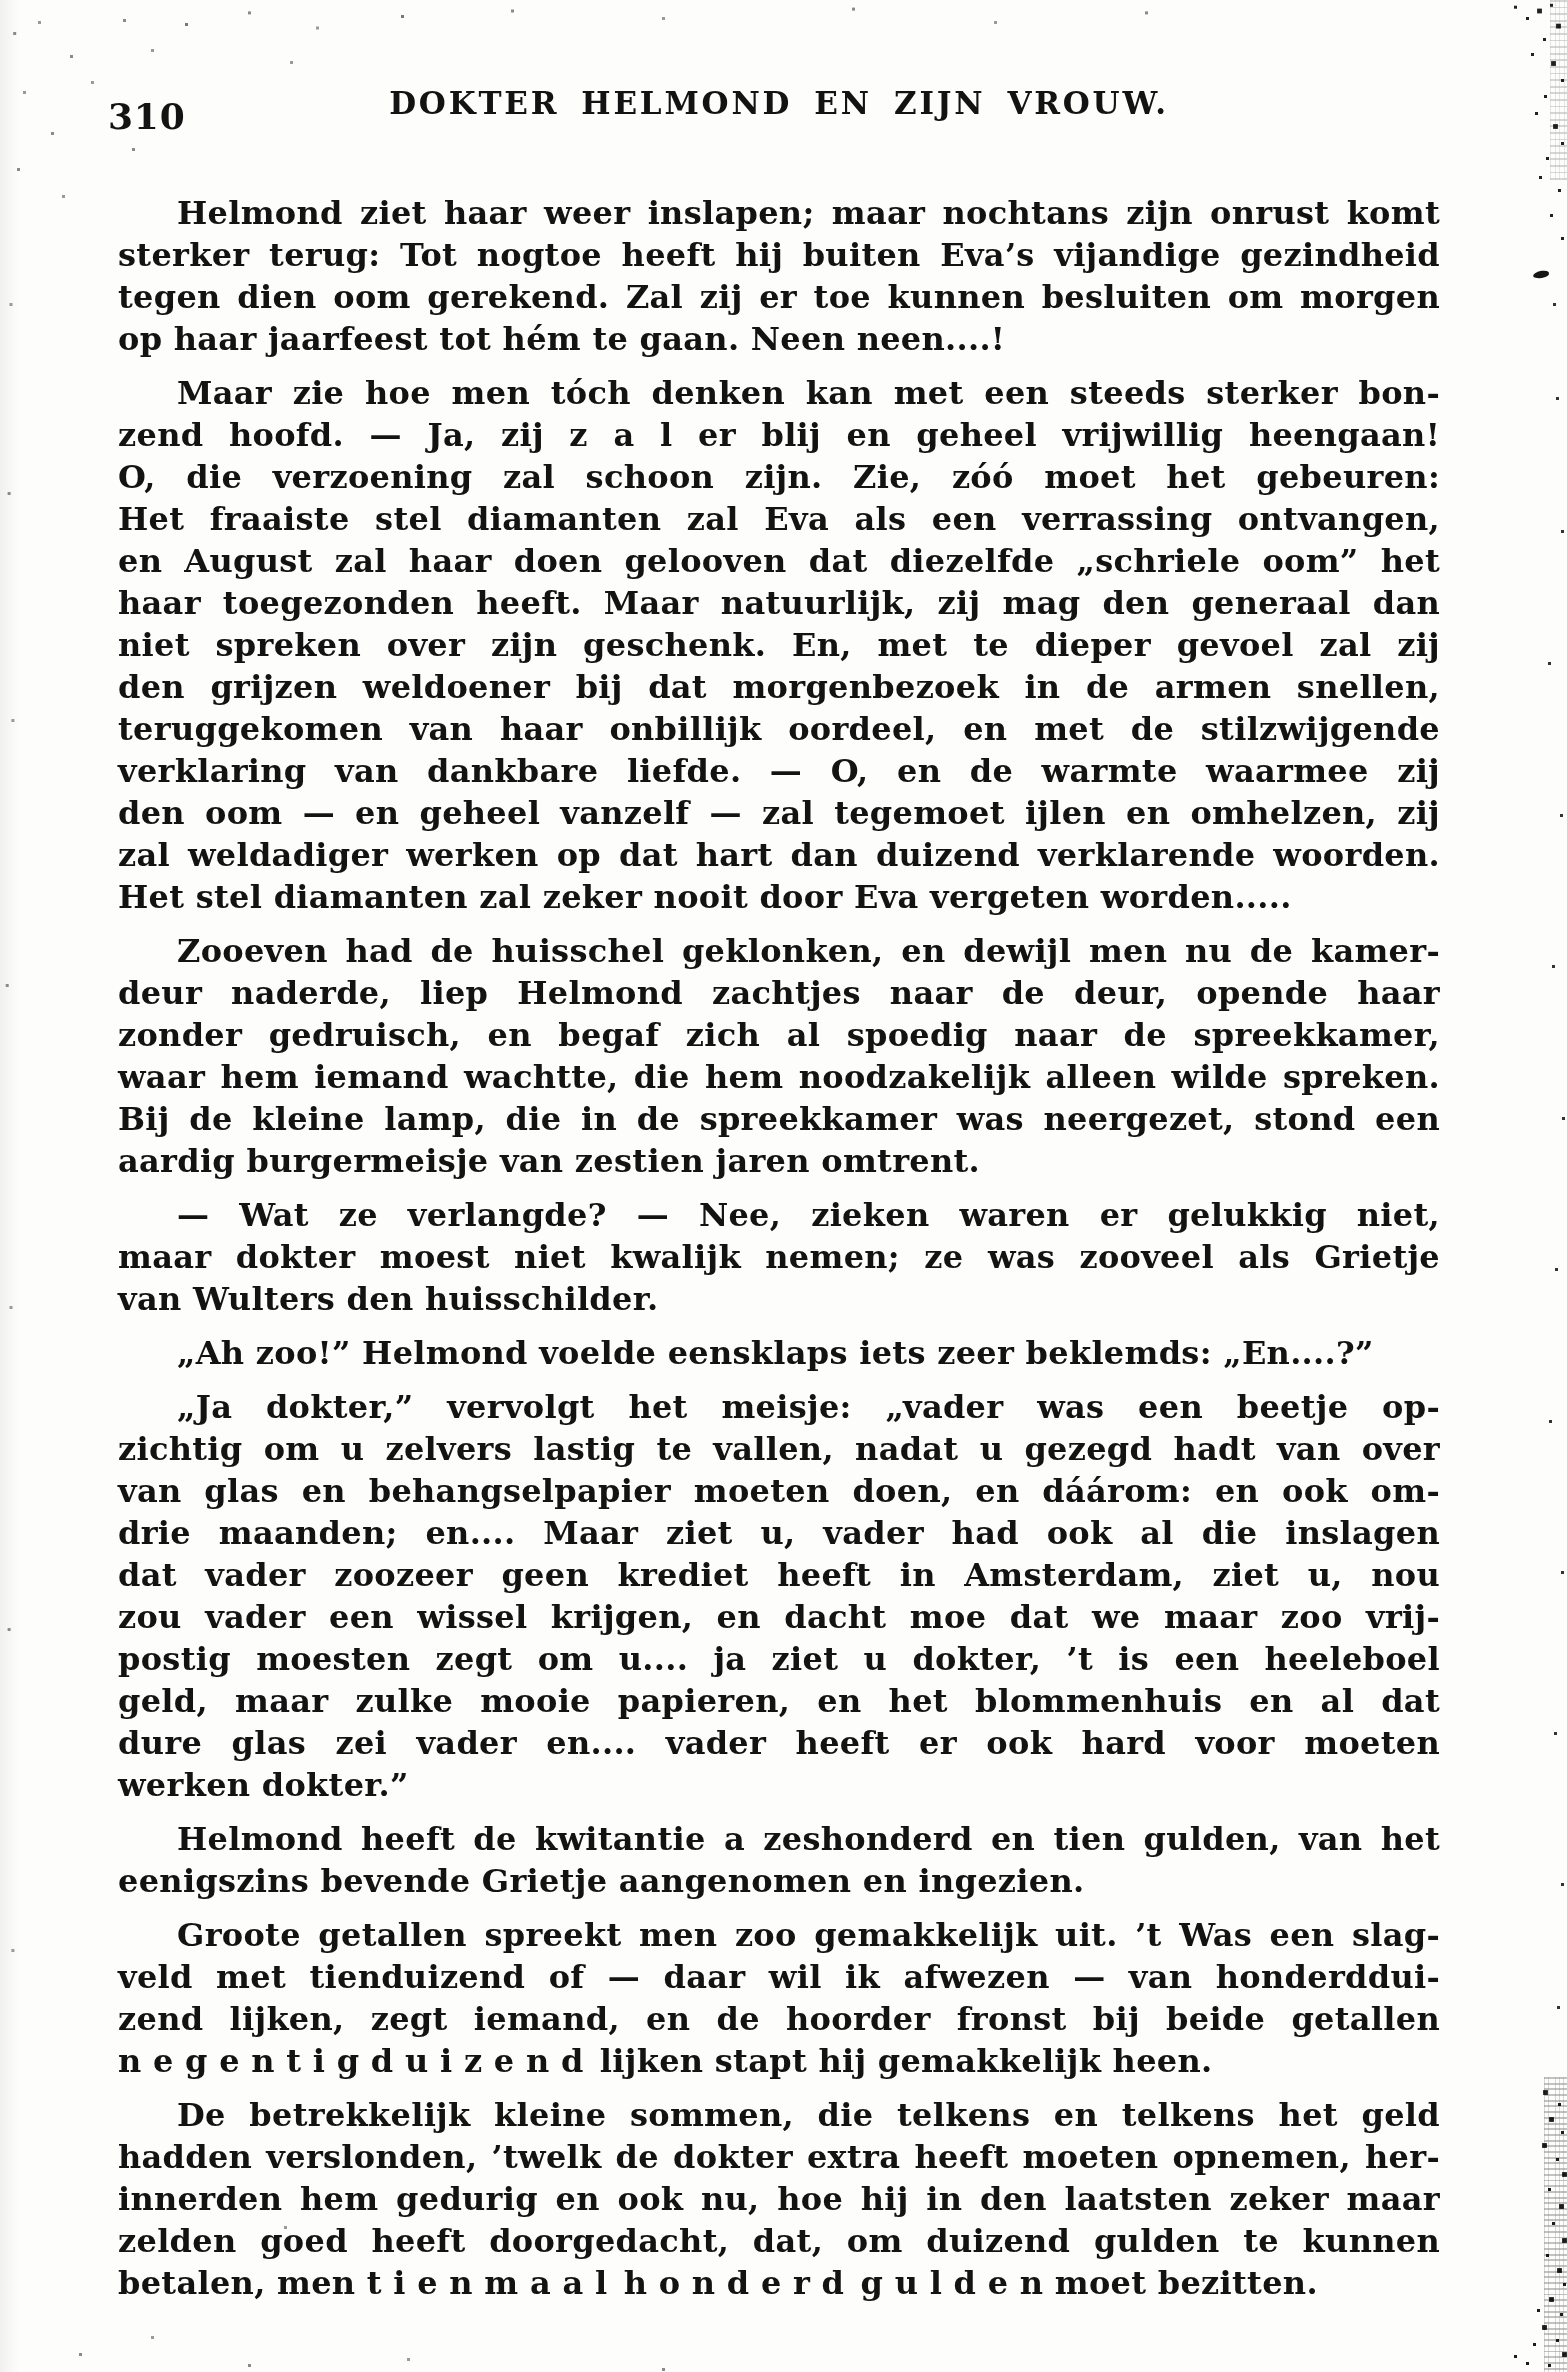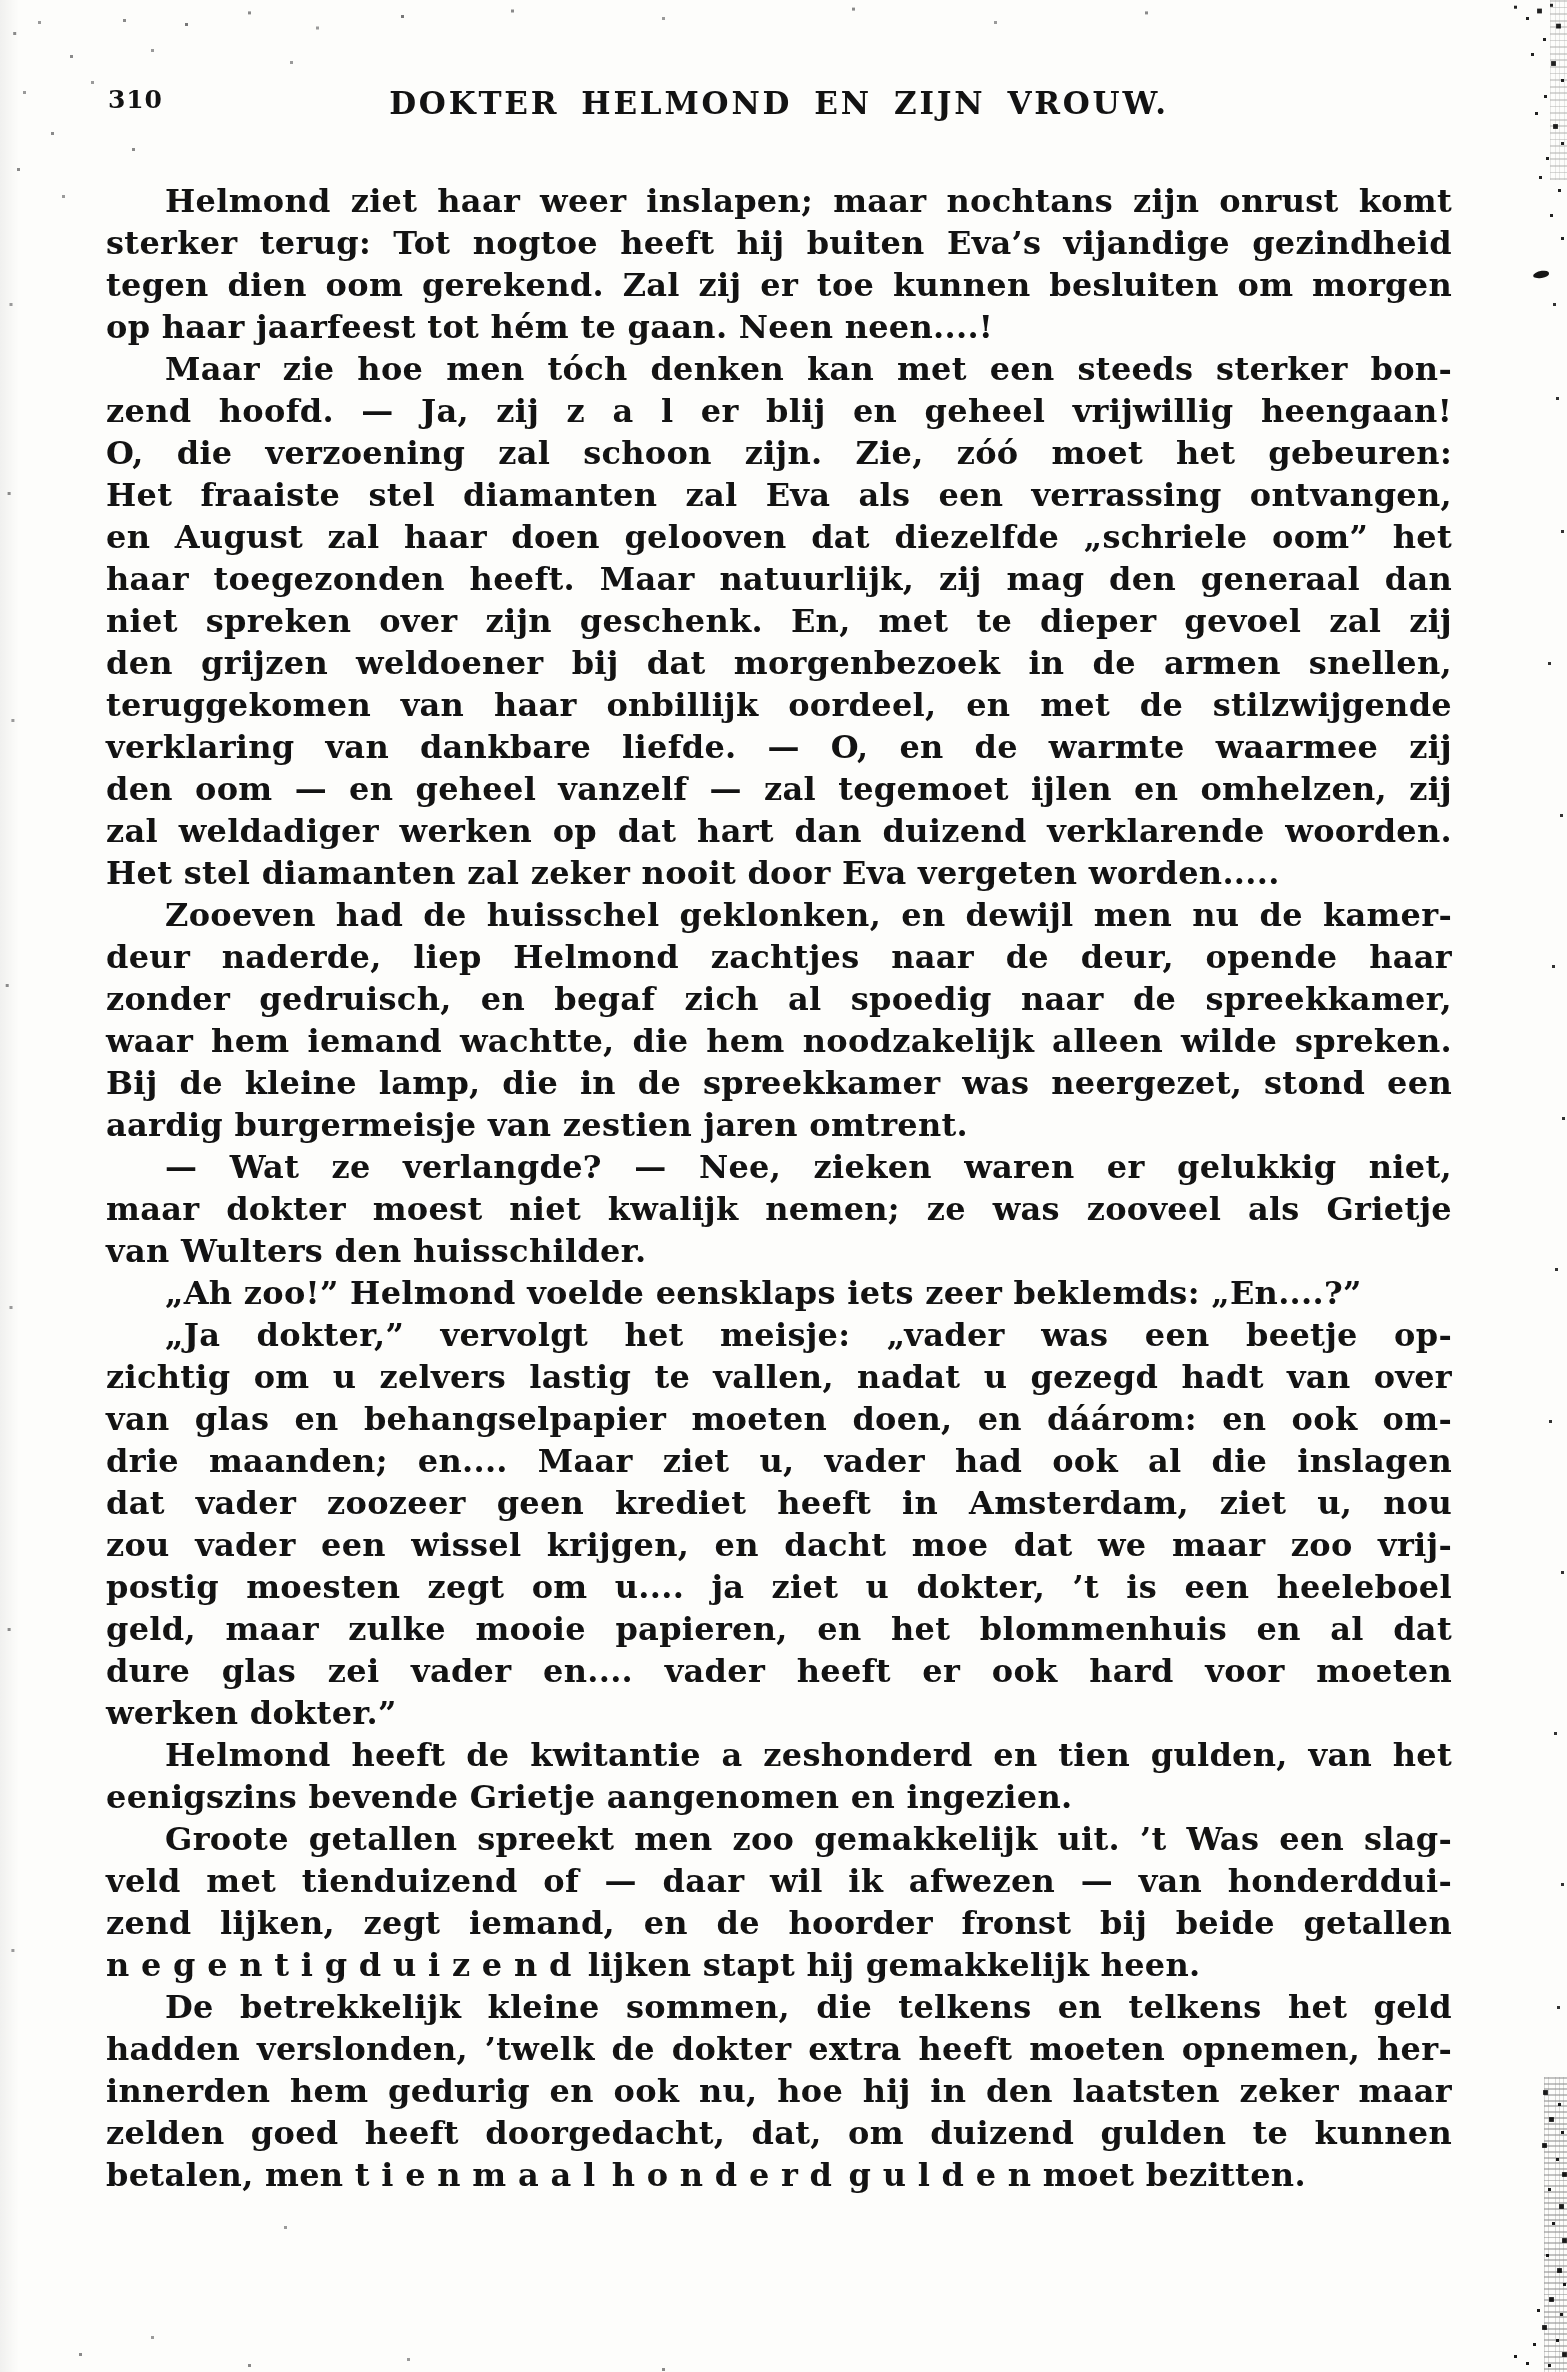--- a/index.html
+++ b/index.html
@@ -12,39 +12,39 @@
     font-family: "DejaVu Serif", serif;
   }
 
   
   .header {
     position: absolute;
     top: 79px; left: 106px; right: 115px;
     height: 51px;
   }
   .pagenum {
-    position: absolute; left: 1.9px; top: 0;
-    font-size: 25px; font-weight: bold; letter-spacing: 0.9px;
+    position: absolute; left: 1.9px; top: 16px;
+    font-size: 36px; font-weight: bold; letter-spacing: 0.9px;
     line-height: 42px;
   }
   .running-title {
     display: block;
     text-align: center;
     font-size: 31px; font-weight: bold;
     letter-spacing: 2.8px; word-spacing: 8.5px;
     line-height: 42px;
     padding-top: 2.8px;
   }
 
   
   .body-col {
     position: absolute;
     left: 106px; right: 115px; top: 180px;
   }
-  .paragraph { margin: 0; }
+  .paragraph { margin: 12px; }
   .line {
     font-size: 32px;
     font-weight: bold;
     line-height: 42px;
     letter-spacing: 0.3px;
     text-align: justify;
     text-align-last: justify;
     white-space: nowrap;
   }
   .line.para-end { text-align-last: left; }

